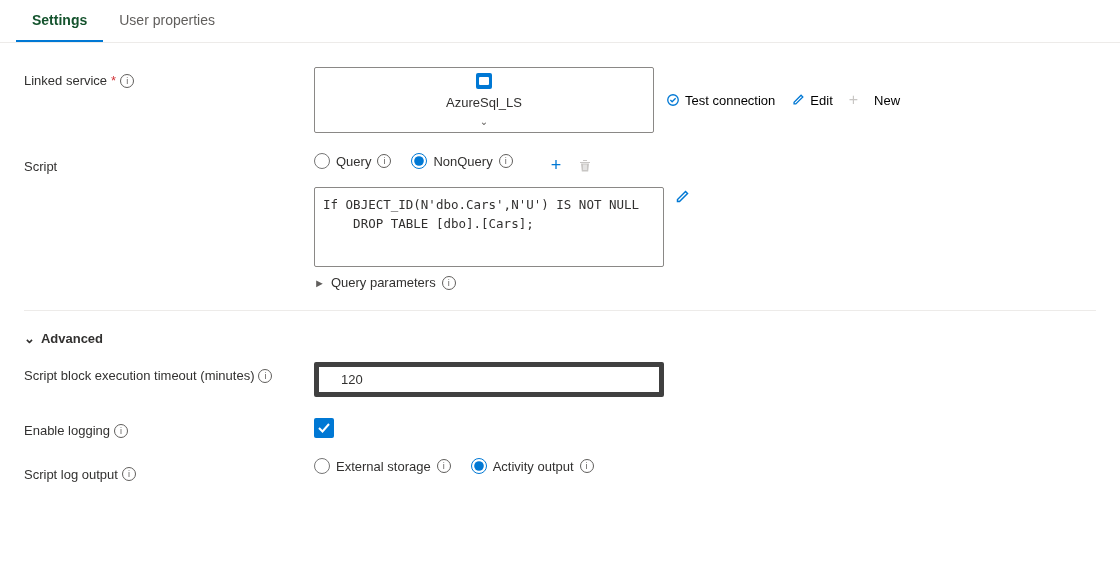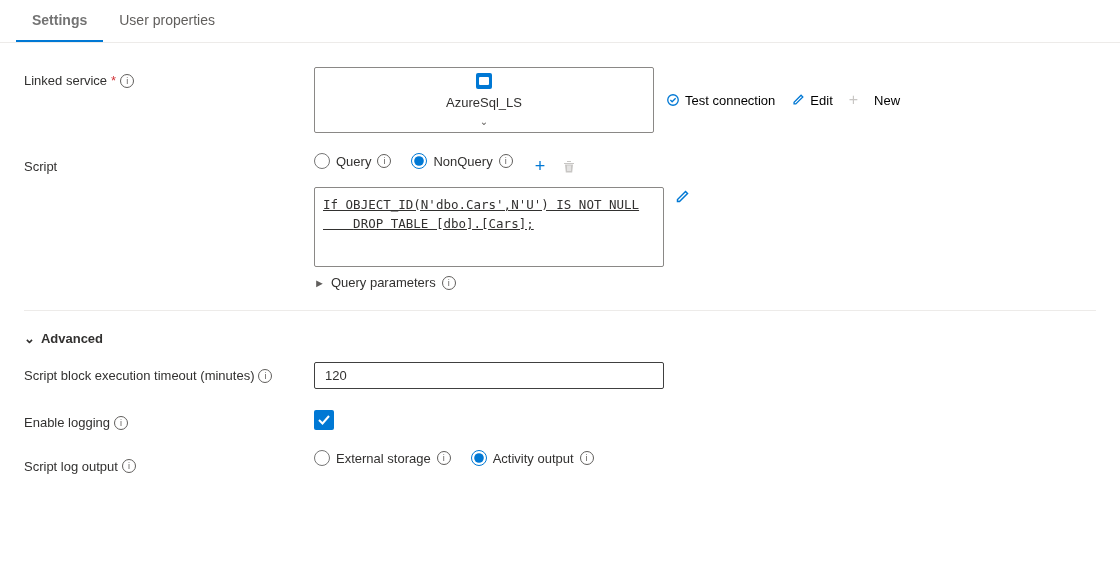--- a/index.html
+++ b/index.html
@@ -1,21 +1,21 @@
 <!DOCTYPE html>
 <html><head>
   <meta charset="utf-8">
   <style>
     * { box-sizing: border-box; margin: 0; padding: 0; }
     body { font-family: 'Segoe UI', Arial, sans-serif; font-size: 14px; color: #323130; background: #fff; width: 1120px; min-height: 571px; }
 
     
     .tabs { display: flex; border-bottom: 1px solid #edebe9; padding: 0 16px; }
     .tab { padding: 12px 16px; cursor: pointer; font-size: 14px; color: #605e5c; border-bottom: 2px solid transparent; }
-    .tab.active { color: #737373; font-weight: 600; border-bottom: 2px solid #0078d4; }
+    .tab.active { color: #14532d; font-weight: 600; border-bottom: 2px solid #0078d4; }
 
     
     .content { padding: 24px 24px; }
 
     
     .form-row { display: flex; align-items: flex-start; margin-bottom: 20px; }
     .form-label { width: 290px; min-width: 290px; font-size: 13px; color: #323130; padding-top: 6px; display: flex; align-items: center; gap: 4px; flex-wrap: wrap; }
     .form-label .required { color: #d13438; }
     .form-control { flex: 1; }
 
@@ -34,38 +34,38 @@
     .separator { color: #c8c6c4; font-size: 16px; }
 
     
     .script-options { display: flex; align-items: center; gap: 20px; margin-bottom: 10px; }
     .radio-option { display: flex; align-items: center; gap: 6px; cursor: pointer; font-size: 13px; }
     .radio-input { width: 16px; height: 16px; accent-color: #0078d4; cursor: pointer; }
     .icon-btn { color: #0078d4; cursor: pointer; background: none; border: none; padding: 2px; font-size: 16px; display: flex; align-items: center; }
     .icon-btn:disabled, .icon-btn.disabled { color: #c8c6c4; cursor: default; }
 
     
-    .script-area-wrapper { display: flex; gap: 10px; align-items: flex-start; text-decoration: underline; }
+    .script-area-wrapper { display: flex; gap: 10px; align-items: flex-start; }
     .script-textarea { border: 1px solid #8a8886; border-radius: 2px; padding: 8px; font-family: 'Consolas', monospace; font-size: 12.5px; color: #323130; resize: none; width: 350px; height: 80px; line-height: 1.5; }
     .edit-icon-btn { color: #0078d4; cursor: pointer; background: none; border: none; font-size: 16px; margin-top: 2px; }
 
     
-    .script-top-row { display: flex; align-items: flex-end; gap: 0; }
+    .script-top-row { display: flex; align-items: flex-start; gap: 16px; }
     .script-right-icons { display: flex; align-items: center; gap: 12px; margin-left: 20px; }
 
     
     .script-params { margin-top: 10px; display: flex; align-items: center; gap: 6px; cursor: pointer; font-size: 13px; color: #323130; font-weight: 500; }
     .chevron-right { font-size: 11px; color: #605e5c; }
 
     
     .advanced-section { margin-bottom: 20px; }
     .advanced-header { display: flex; align-items: center; gap: 6px; cursor: pointer; font-size: 13px; color: #323130; font-weight: 600; margin-bottom: 16px; }
 
     
-    .text-input { border: 1px solid #404040; border-radius: 2px; padding: 5px 10px; font-size: 13px; color: #323130; width: 350px; }
+    .text-input { border: 5px solid #404040; border-radius: 2px; padding: 5px 22px; font-size: 13px; color: #323130; width: 350px; }
 
     
     .checkbox-wrapper { display: flex; align-items: center; }
     .checkbox-custom { width: 20px; height: 20px; background: #0078d4; border-radius: 2px; display: flex; align-items: center; justify-content: center; cursor: pointer; }
     .checkbox-custom svg { width: 14px; height: 14px; }
 
     
     .info-icon { width: 14px; height: 14px; border-radius: 50%; border: 1.5px solid #605e5c; display: inline-flex; align-items: center; justify-content: center; font-size: 9px; color: #605e5c; cursor: default; flex-shrink: 0; }
 
     .divider { border: none; border-top: 1px solid #edebe9; margin: 4px 0 20px 0; }

